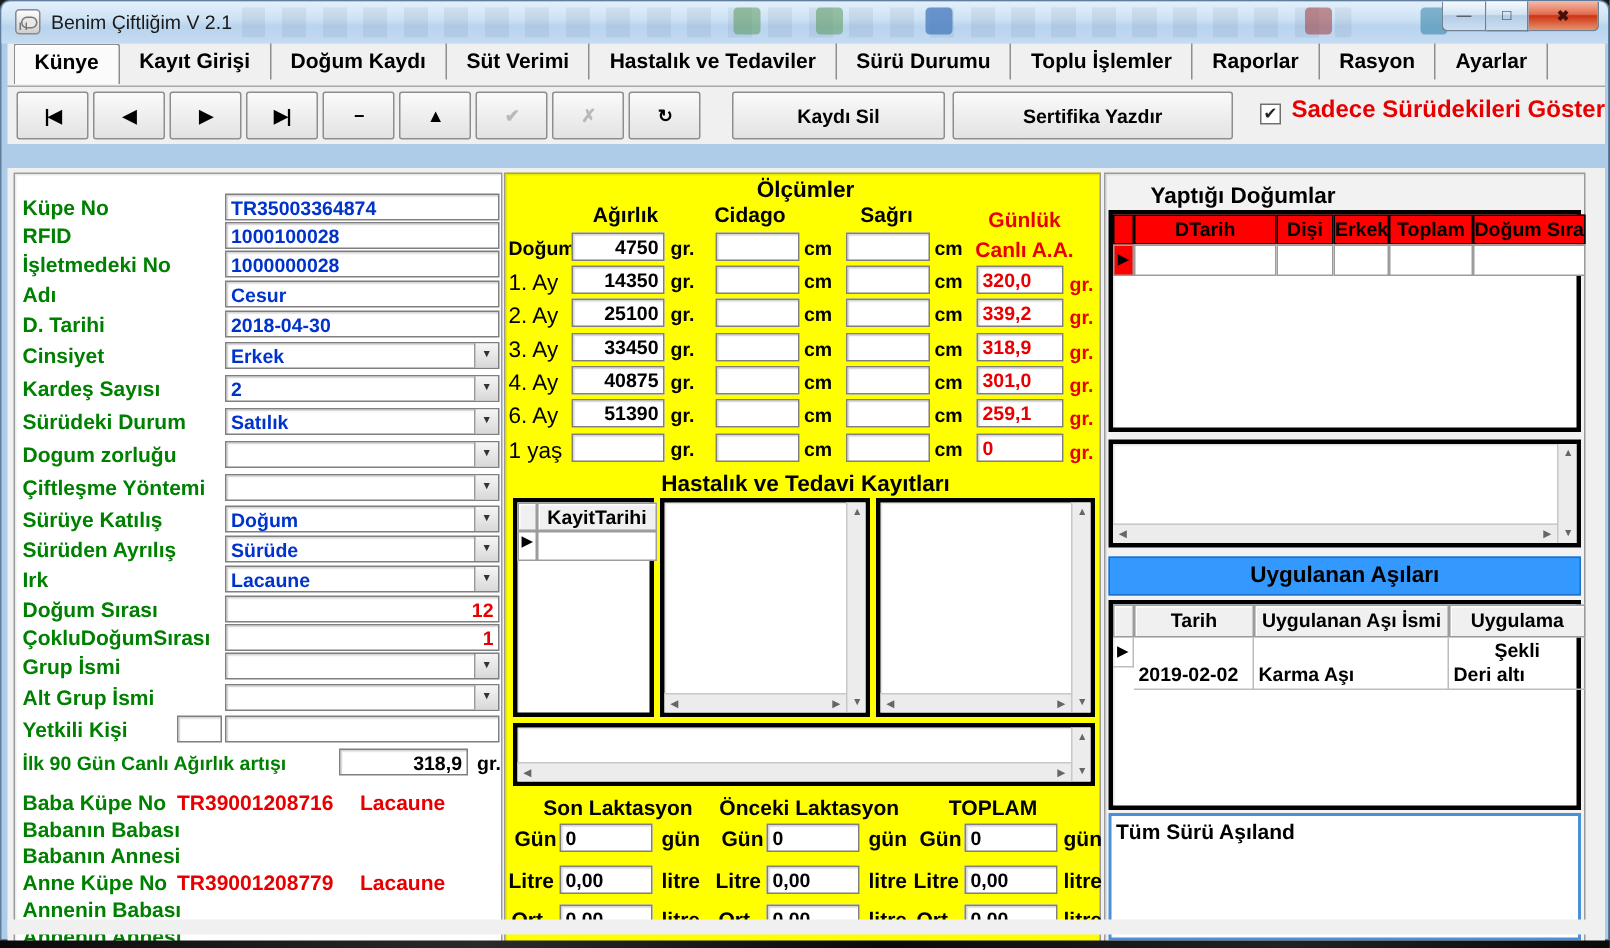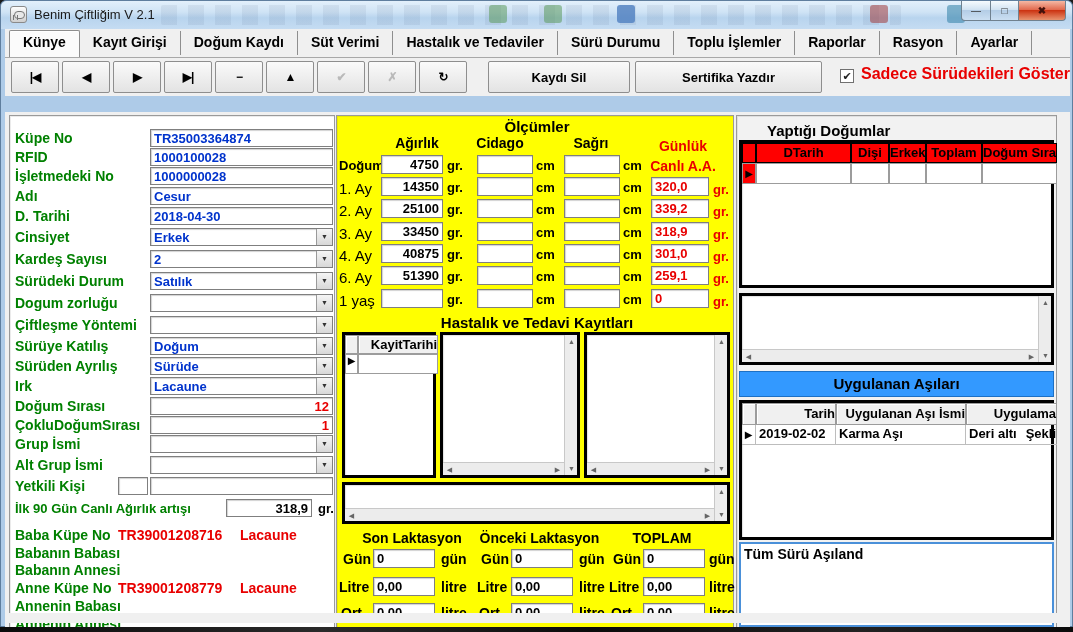--- a/index.html
+++ b/index.html
@@ -26,21 +26,21 @@
   .cap-btn { height:20px; border:1px solid #70818f; border-top:none; font-size:10px;
     color:#333; display:flex; align-items:center; justify-content:center;
     background:linear-gradient(#f6fbfe,#d2e3f2 45%,#b4cde6 50%,#cbdff2);
     }
   .cap-btn.min { width:30px; border-radius:0 0 0 4px; }
   .cap-btn.max { width:28px; border-left:none; }
   .cap-btn.close { width:47px; border-left:none; border-radius:0 0 4px 0;
     background:linear-gradient(#f5b8a4,#e26b50 45%,#cc3413 50%,#e8936f); color:#44100a; font-weight:bold; }
   
   .tabbar { position:absolute; left:4px; top:28px; width:1065px; height:29px;
-    background:#f0f0f0; border-bottom:1px solid #a8a8a8; display:flex; align-items:center; }
+    background:#f0f0f0; border-bottom:1px solid #a8a8a8; display:flex; align-items:flex-start; }
   .tab { height:24px; padding:3px 13px 0; font-size:14px; font-weight:bold; color:#000;
     border-right:1px solid #8e8e8e; white-space:nowrap; }
   .tab.active { height:27px; background:#fbfbfb; border:1px solid #8e8e8e; border-bottom:none;
     border-radius:2px 2px 0 0; margin-left:4px; box-shadow:inset 0 1px 0 #fff; }
   
   .toolbar { position:absolute; left:4px; top:57px; width:1065px; height:38px; background:#f0f0f0; }
   .btn { position:absolute; top:3px; height:32px; background:linear-gradient(#fafafa,#e3e3e3);
     border:1px solid #8e8e8e; border-radius:2px; font-size:13px; font-weight:bold; color:#000;
     display:flex; align-items:center; justify-content:center; }
   .btn.nav { width:48px; font-size:12px; letter-spacing:-1px; }
@@ -86,35 +86,35 @@
     box-shadow:inset 1px 1px 1px rgba(0,0,0,.12); }
   .vscroll { position:absolute; right:0; top:0; bottom:0; width:13px; background:#ececec;
     border-left:1px solid #c8c8c8; }
   .hscroll { position:absolute; left:0; right:0; bottom:0; height:13px; background:#ececec;
     border-top:1px solid #c8c8c8; }
   .memo .hscroll { right:13px; }
   .sarrow { position:absolute; font-size:7px; color:#666; width:13px; height:13px;
     text-align:center; line-height:13px; }
   .gridcell { border:1px solid #9c9c9c; background:#fff; }
   .ghdr { background:#f0f0f0; border:1px solid #9c9c9c; box-shadow:inset 1px 1px 0 #fff;
-    font-size:13px; font-weight:bold; color:#000; text-align:right; }
+    font-size:13px; font-weight:bold; color:#000; text-align:center; }
   .lact-title { position:absolute; font-size:14px; font-weight:bold; color:#000; }
   .lact-lbl { position:absolute; font-size:14px; font-weight:bold; color:#000; }
   .lact-input { position:absolute; width:62px; height:19px; background:#fff; border:1px solid #7f7f7f;
     box-shadow:inset 1px 1px 1px rgba(0,0,0,.18); font-size:13px; font-weight:bold; color:#000;
     padding:0 3px; font-family:"Liberation Sans",sans-serif; }
   
   .rp-title { position:absolute; left:30px; top:6px; font-size:15px; font-weight:bold; color:#000; }
   .redhdr { background:#ff0000; border:1px solid #000; font-size:13px; font-weight:bold;
     color:#000; text-align:center; overflow:hidden; white-space:nowrap; }
   .bluebar { position:absolute; left:2px; top:255px; width:315px; height:26px; background:#3399ff;
     border:1px solid #1d70c4; font-size:15px; font-weight:bold; color:#000;
     text-align:center; line-height:24px; }
   .selcell { font-size:10px; color:#000; text-align:center; }
-  .vacc-cell { font-size:13px; font-weight:bold; color:#000; padding:1px 3px;
+  .vacc-cell { font-size:13px; font-weight:bold; color:#000; padding:17px 3px;
     border-right:1px solid #bdbdbd; white-space:nowrap; overflow:hidden; }
   .note-box { position:absolute; left:2px; top:426px; width:315px; height:85px; background:#fff;
     border:2px solid #4a90d9; font-size:14px; font-weight:bold; color:#000; padding:2px 3px; }
   .bottom-strip { position:absolute; left:4px; top:612px; width:1065px; height:10px; background:#f0f0f0; }
   .taskbar { position:absolute; left:0; top:627px; width:1073px; height:5px;
     background:linear-gradient(90deg,#0a0a0a,#2a2a2a 30%,#0a0a0a 55%,#222 80%,#0a0a0a); }
 </style>
 </head>
 <body>
 

